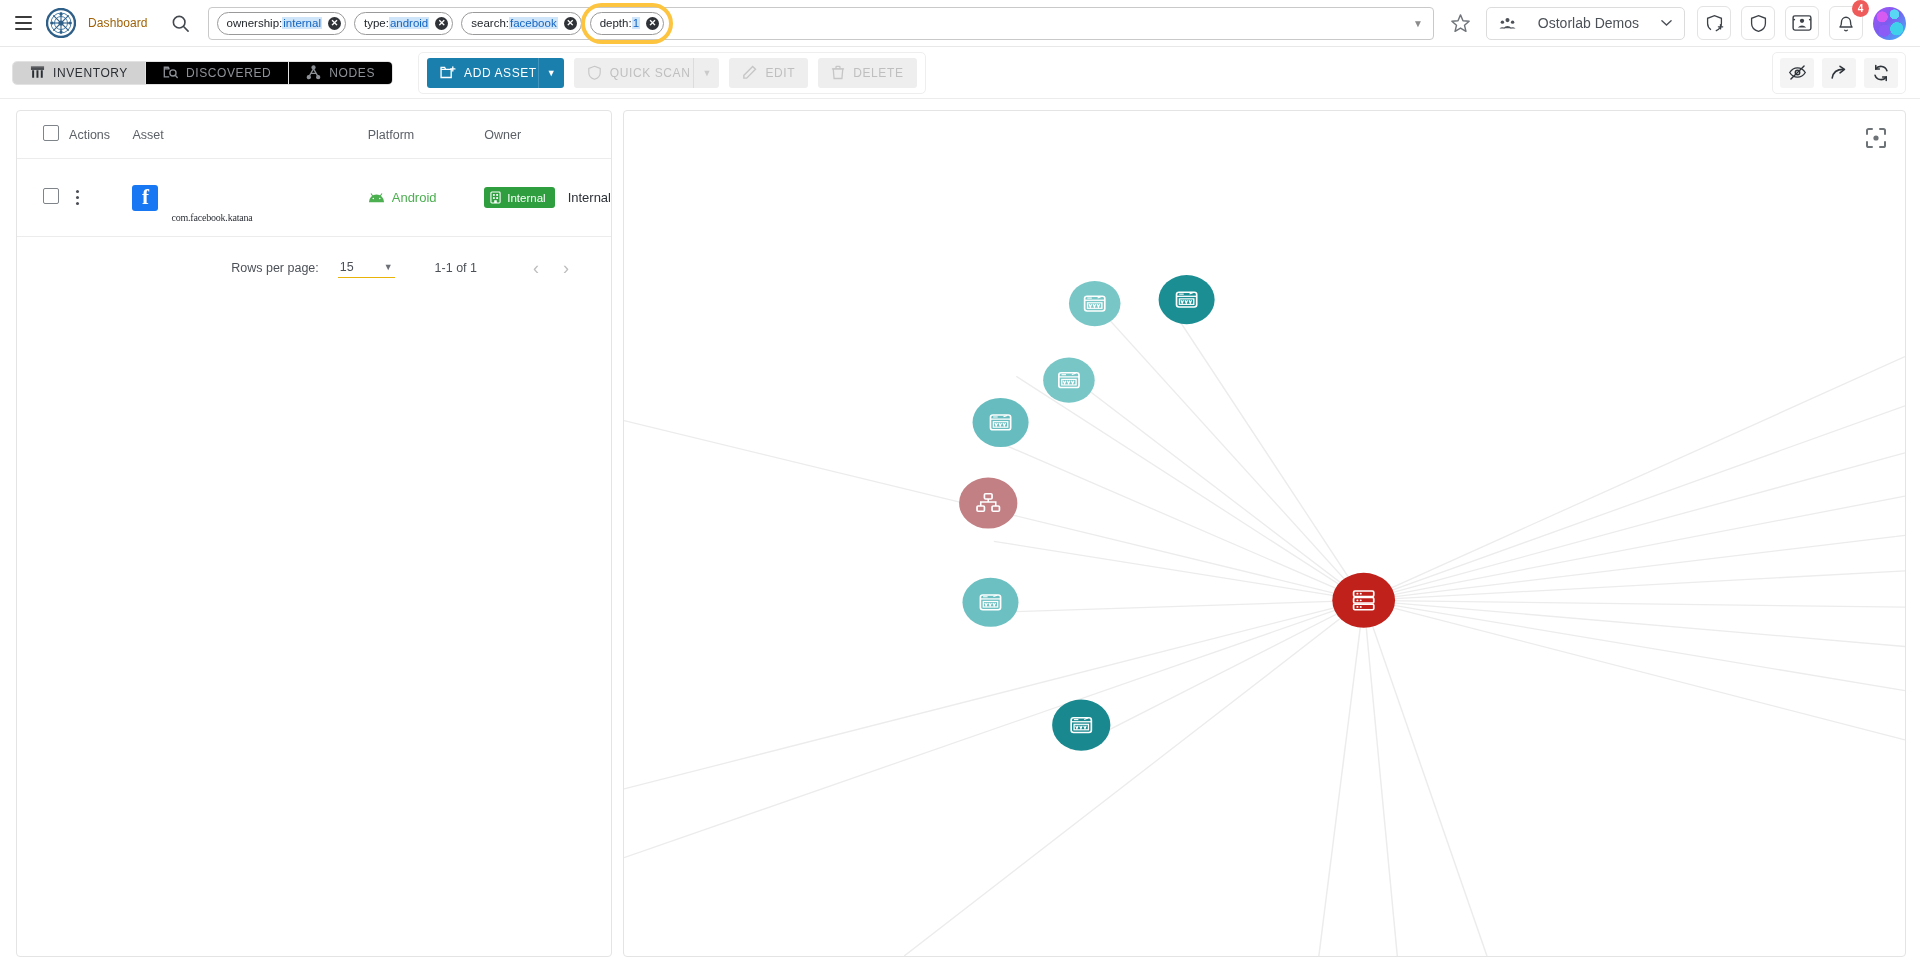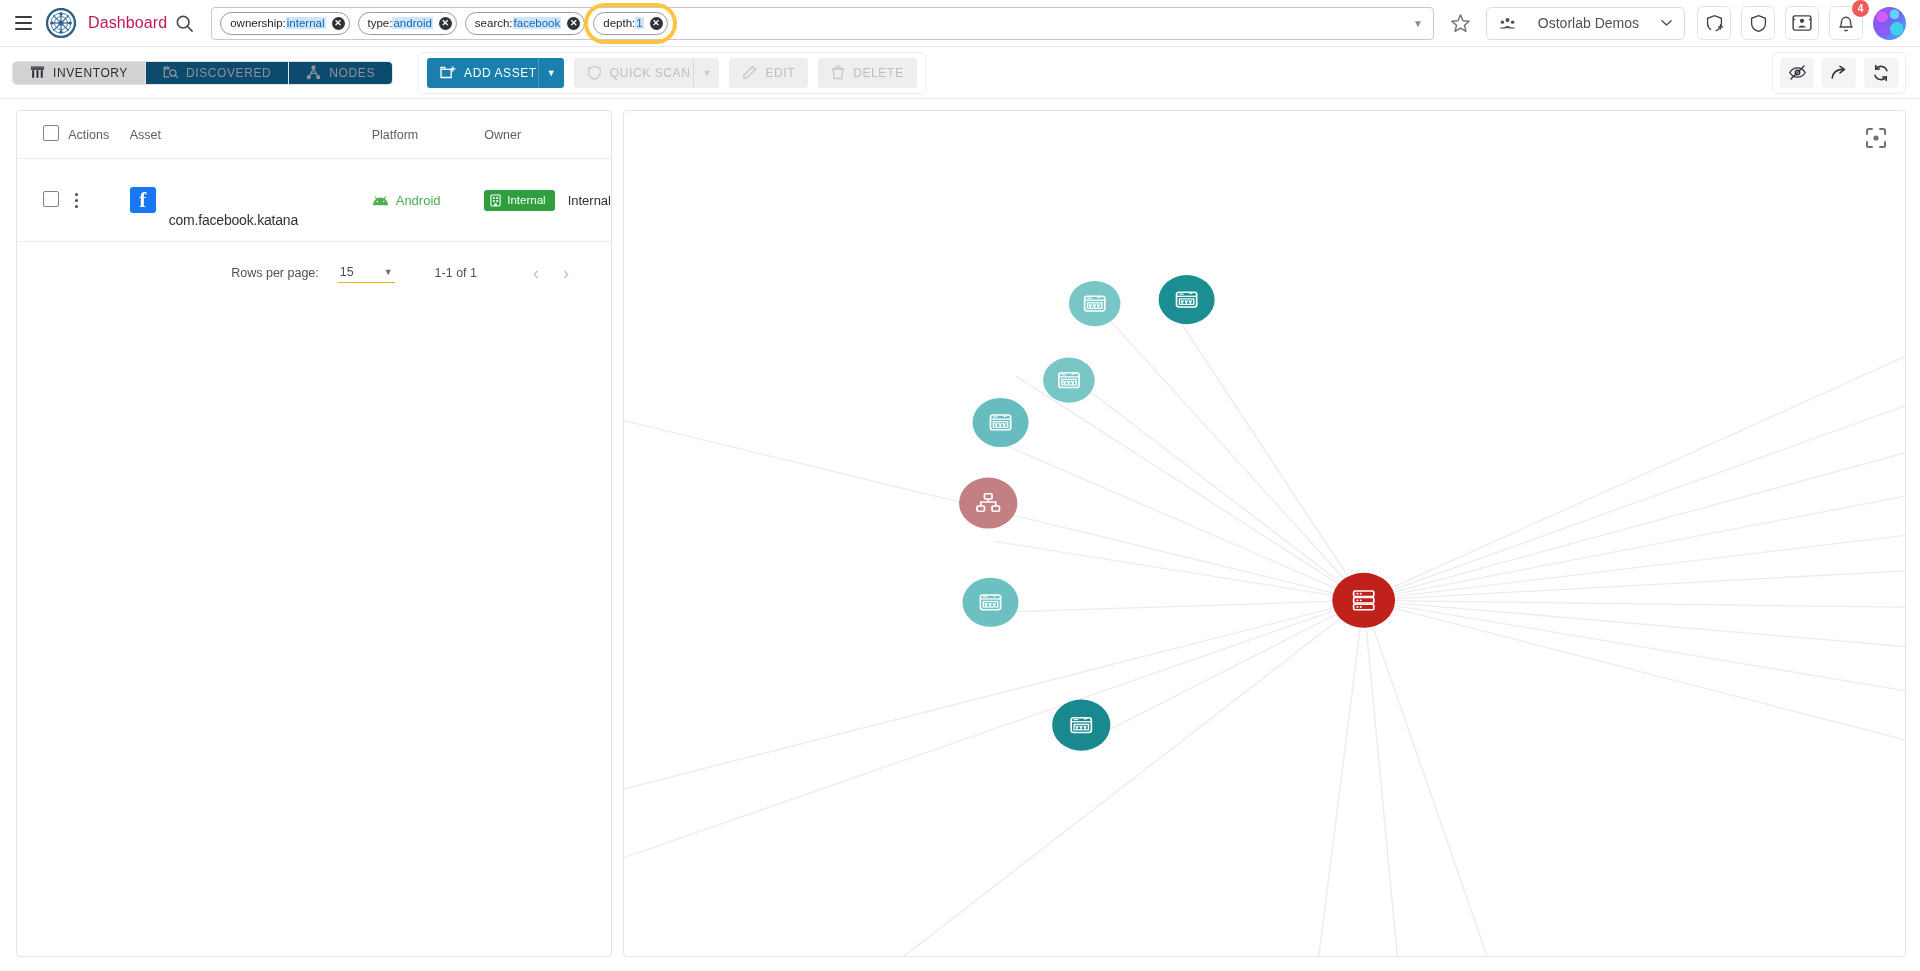--- a/index.html
+++ b/index.html
@@ -27,22 +27,22 @@
     align-items: center; gap: 4px; cursor: pointer; flex: none;
     margin-right: 10px;
   }
   .hamburger span { display:block; width: 17px; height: 2px; background: #3b3b3b; border-radius: 1px;}
 
   .brand-logo {
     width: 30px; height: 30px; border-radius: 50%;
     flex: none; margin-right: 12px; position: relative;
   }
   .brand-title {
-    font-size: 16px; color: #be185d; letter-spacing: .1px;
-    margin-right: 4px; white-space: nowrap; flex: none;
+    font-size: 12px; color: #a16207; letter-spacing: .1px;
+    margin-right: 20px; white-space: nowrap; flex: none;
   }
   .search-icon-btn {
     width: 26px; height: 26px; flex: none; margin-right: 14px;
     display:flex; align-items:center; justify-content:center; cursor: pointer;
   }
 
   .searchbar {
     flex: 1 1 auto;
     height: 33px;
     border: 1px solid #c9c9c9;
@@ -124,21 +124,21 @@
     height: 52px; display: flex; align-items: center;
     padding: 0 14px 0 12px; background: #fff; border-bottom: 1px solid #ececec;
   }
   .tabgroup {
     display: flex; border: 1px solid #e2e2e2; border-radius: 5px; overflow: hidden;
     height: 24px; flex: none; margin-right: 25px;
   }
   .tab {
     display: flex; align-items: center; gap: 8px;
     padding: 0 17px; font-size: 12px; letter-spacing: .6px;
-    color: #8e9298; background: #0c4a6e; cursor: pointer;
+    color: #8e9298; background: #000000; cursor: pointer;
     border-right: 1px solid #e2e2e2;
   }
   .tab:last-child { border-right: none; }
   .tab.active { background: #d2d2d2; color: #2b2f34; }
 
   .btngroup {
     display: flex; align-items: center; gap: 10px;
     border: 1px solid #eeeeee; border-radius: 5px; padding: 14px 8px;
     height: 42px; flex: none;
   }
@@ -196,21 +196,21 @@
   }
   .kebab { display:flex; flex-direction: column; gap: 3px; cursor: pointer; width: 16px; align-items:center;}
   .kebab i { width: 3px; height: 3px; border-radius:50%; background: #4a4e54; display:block;}
   .asset-cell { display: flex; align-items: center; gap: 13px; }
   .fb-icon {
     width: 26px; height: 26px; background: #1877f2; border-radius: 3px;
     display: flex; align-items: center; justify-content: center;
     color: #fff; font-family: "Liberation Serif", serif; font-weight: bold;
     font-size: 21px; line-height: 1; flex: none;
   }
-  .mono { font-family: Liberation Sans, sans-serif; font-size: 14px; letter-spacing: -.2px; margin-top: 40px;}
+  .mono { font-family: Liberation Serif, serif; font-size: 10px; letter-spacing: -.2px; margin-top: 40px;}
   .platform-cell { display:flex; align-items:center; gap: 7px; color: #4caf50; font-size: 13px;}
   .owner-cell { display: flex; align-items: center; gap: 13px; }
   .owner-badge {
     background: #2e9e3f; color: #fff; font-size: 11.5px; border-radius: 3px;
     padding: 4px 9px 4px 6px; display: inline-flex; align-items: center; gap: 6px;
   }
   .pagination {
     display: flex; align-items: center; justify-content: flex-end;
     gap: 0; padding: 16px 30px 16px 0; font-size: 12.5px; color: #4c5158;
   }

